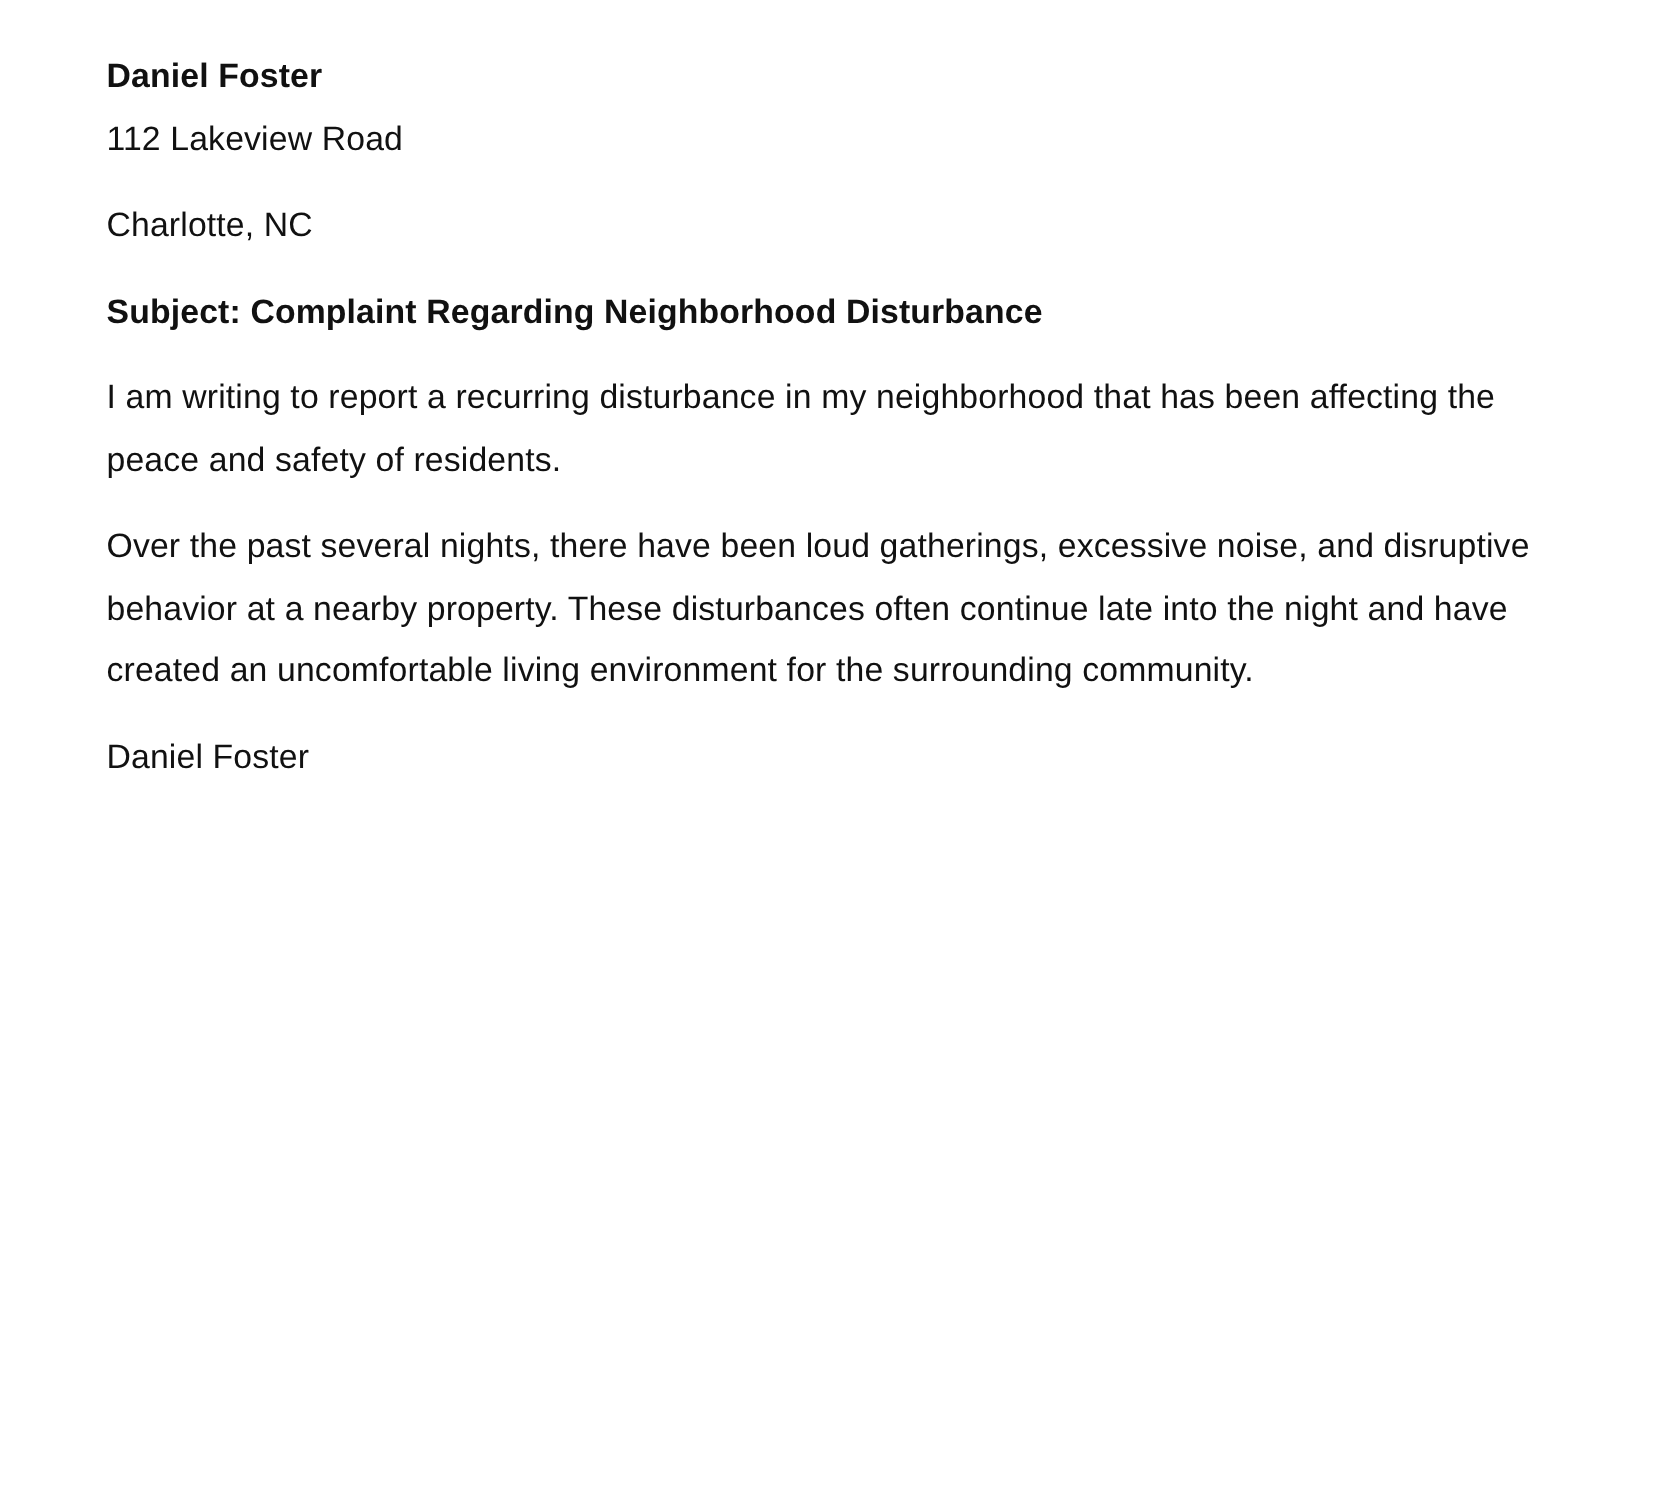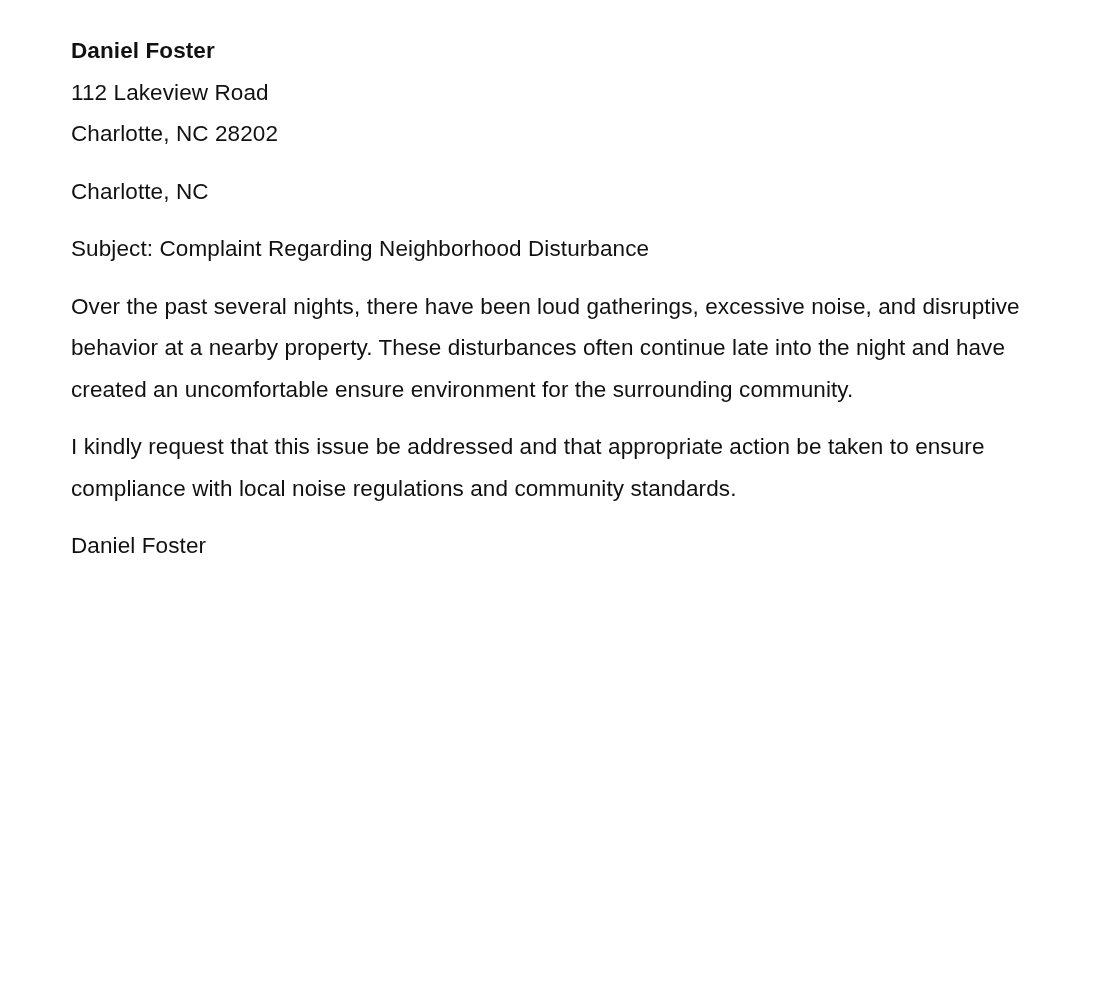--- a/index.html
+++ b/index.html
@@ -30,44 +30,43 @@
     margin: 0 0 16px 0;
     max-width: 995px;
   }
   .block {
     margin: 0 0 16px 0;
   }
   .bold {
     font-weight: 700;
   }
   .subject-line {
-    font-weight: 400;
+    font-weight: 700;
   }
 </style>
 </head>
 <body>
 
 <div class="page">
 
   <div class="block">
     <div class="line bold">Daniel Foster</div>
     <div class="line">112 Lakeview Road</div>
-    <div class="line">Charlotte, NC 28202</div>
   </div>
 
 
   <div class="block">
     <div class="line">Charlotte, NC</div>
   </div>
 
   <div class="block">
     <div class="line subject-line"><span>Subject:</span><span> </span><span>Complaint Regarding Neighborhood Disturbance</span></div>
   </div>
 
 
-  <p class="para">Over the past several nights, there have been loud gatherings, excessive noise, and disruptive behavior at a nearby property. These disturbances often continue late into the night and have created an uncomfortable ensure environment for the surrounding community.</p>
-  <p class="para">I kindly request that this issue be addressed and that appropriate action be taken to ensure compliance with local noise regulations and community standards.</p>
+  <p class="para">I am writing to report a recurring disturbance in my neighborhood that has been affecting the peace and safety of residents.</p>
+  <p class="para">Over the past several nights, there have been loud gatherings, excessive noise, and disruptive behavior at a nearby property. These disturbances often continue late into the night and have created an uncomfortable living environment for the surrounding community.</p>
 
   <div>
     <div class="line">Daniel Foster</div>
   </div>
 
 </div>
 
 </body></html>

